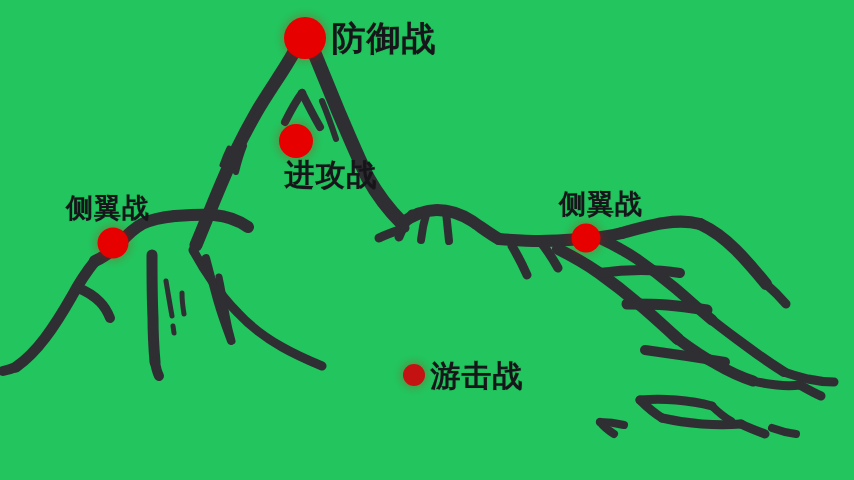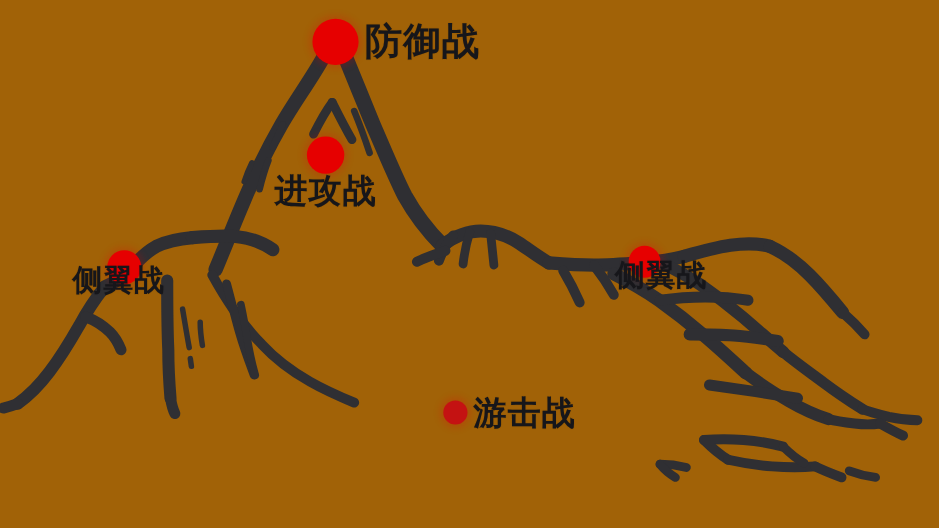--- a/index.html
+++ b/index.html
@@ -37,28 +37,28 @@
     z-index: 6;
     color: #16161a;
     font-weight: 700;
     letter-spacing: 1px;
     white-space: nowrap;
     line-height: 1;
     text-shadow: 0 0 1px rgba(0,0,0,0.25);
     transform: translate(-50%, -50%);
   }
   .lbl-xl { font-size: 34px; }
-  .lbl-lg { font-size: 30px; }
-  .lbl-md { font-size: 27px; margin-top: 48px; }
+  .lbl-lg { font-size: 30px; margin-left: 35px; }
+  .lbl-md { font-size: 27px; }
   .lbl-sm { font-size: 30px; }
 </style>
 </head>
 <body>
 
-<div id="stage" style="background: #a16207;">
+<div id="stage" style="background: #22c55e;">
 
   <svg id="mountain-svg" viewBox="0 0 854 480" aria-hidden="true">
     <g fill="none" stroke="#2f2f33" stroke-linecap="round" stroke-linejoin="round">
 
       <path stroke-width="13" d="M294,52 C283,72 268,92 256,113 C244,134 232,158 222,182 C213,203 204,226 196,245"></path>
 
       <path stroke-width="14" d="M314,52 C322,72 331,93 339,113 C349,136 358,158 368,178 C378,196 390,211 402,223"></path>
 
       <path stroke-width="8" d="M285,122 C291,110 296,101 302,93"></path>
       <path stroke-width="8" d="M302,93 C307,103 313,115 320,127"></path>

